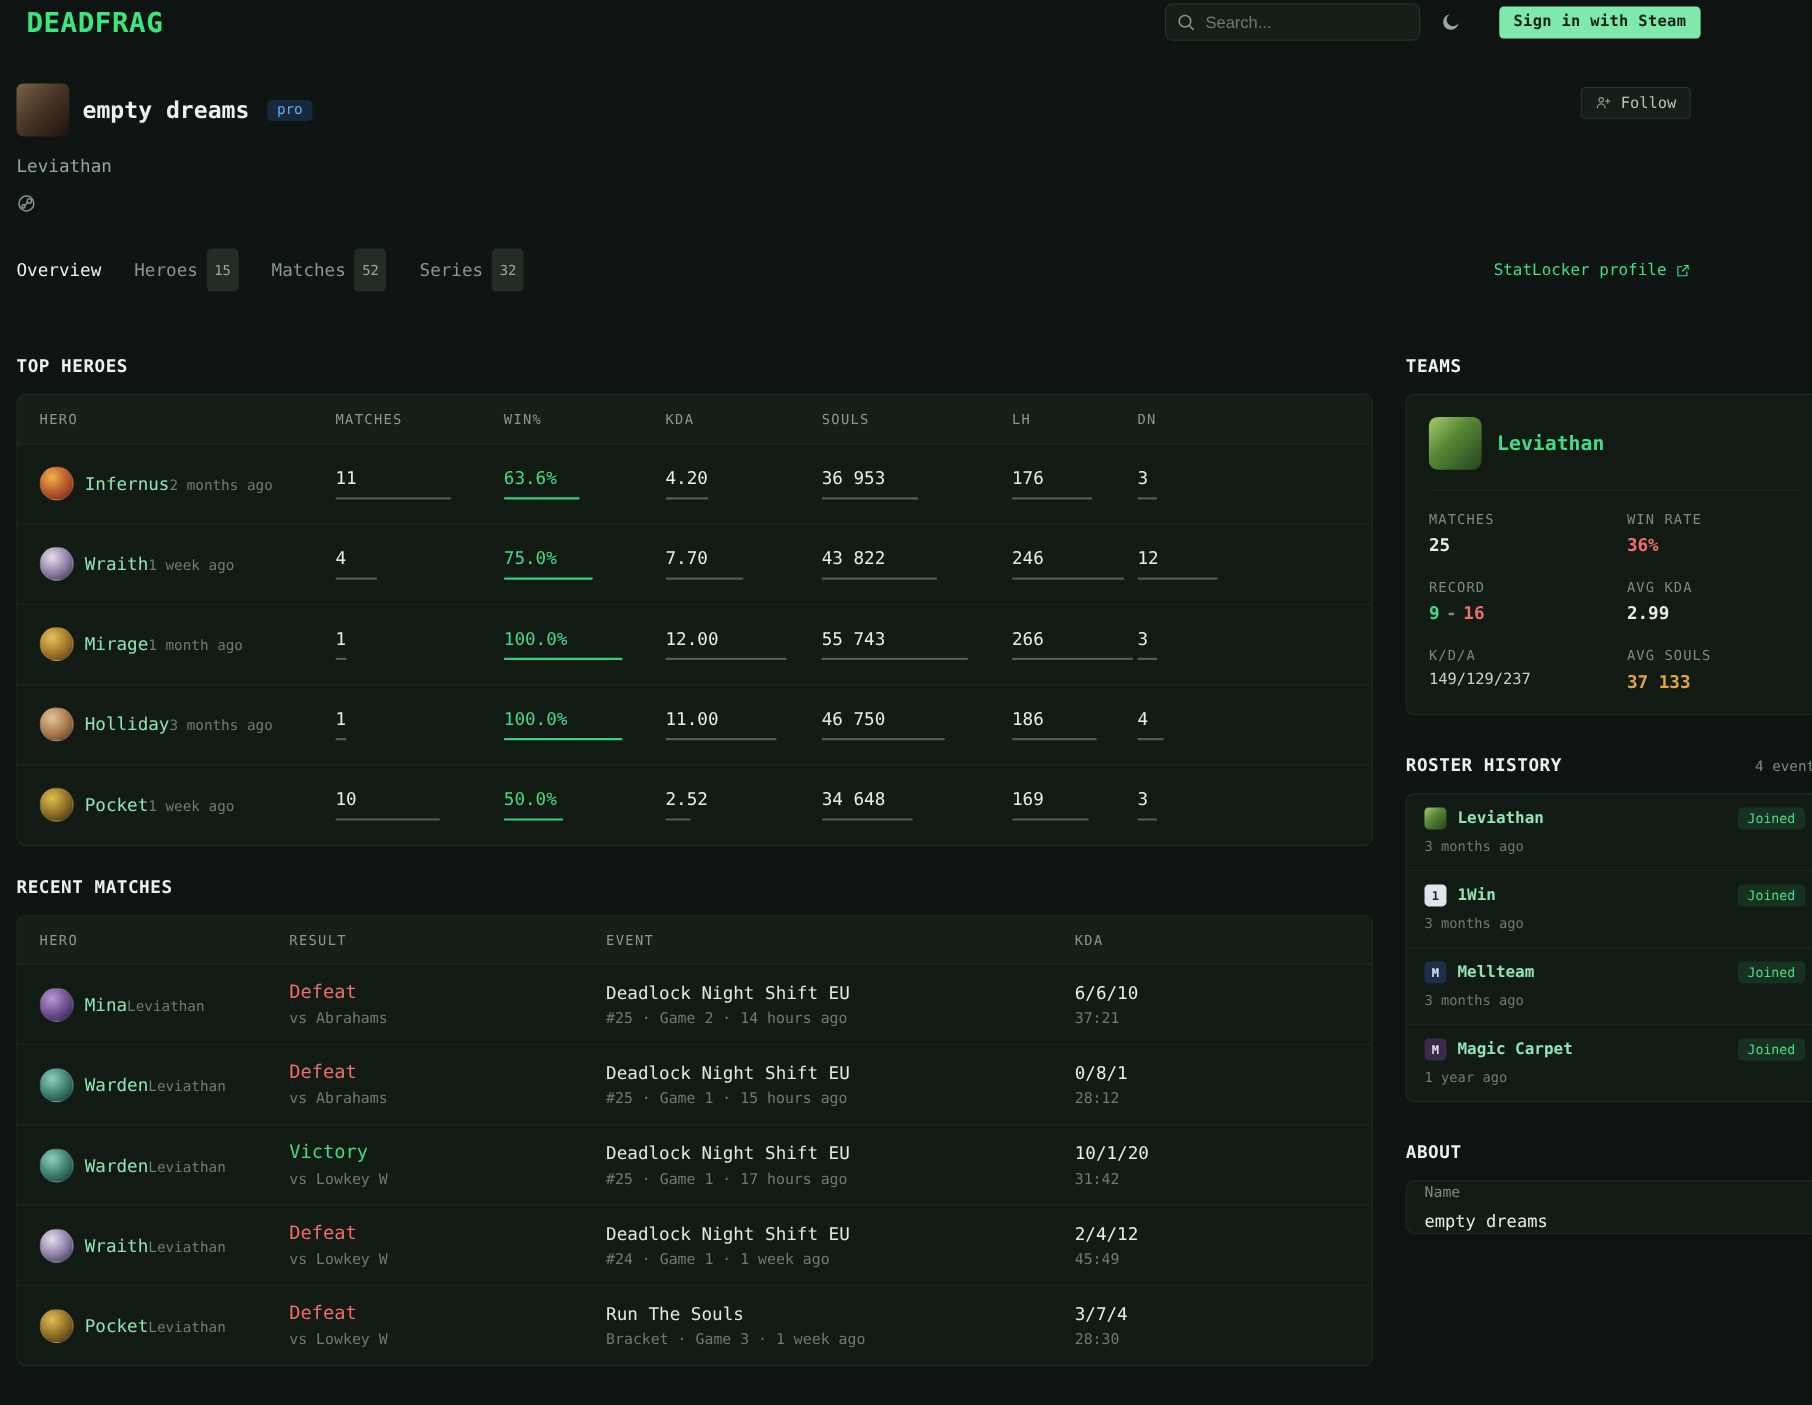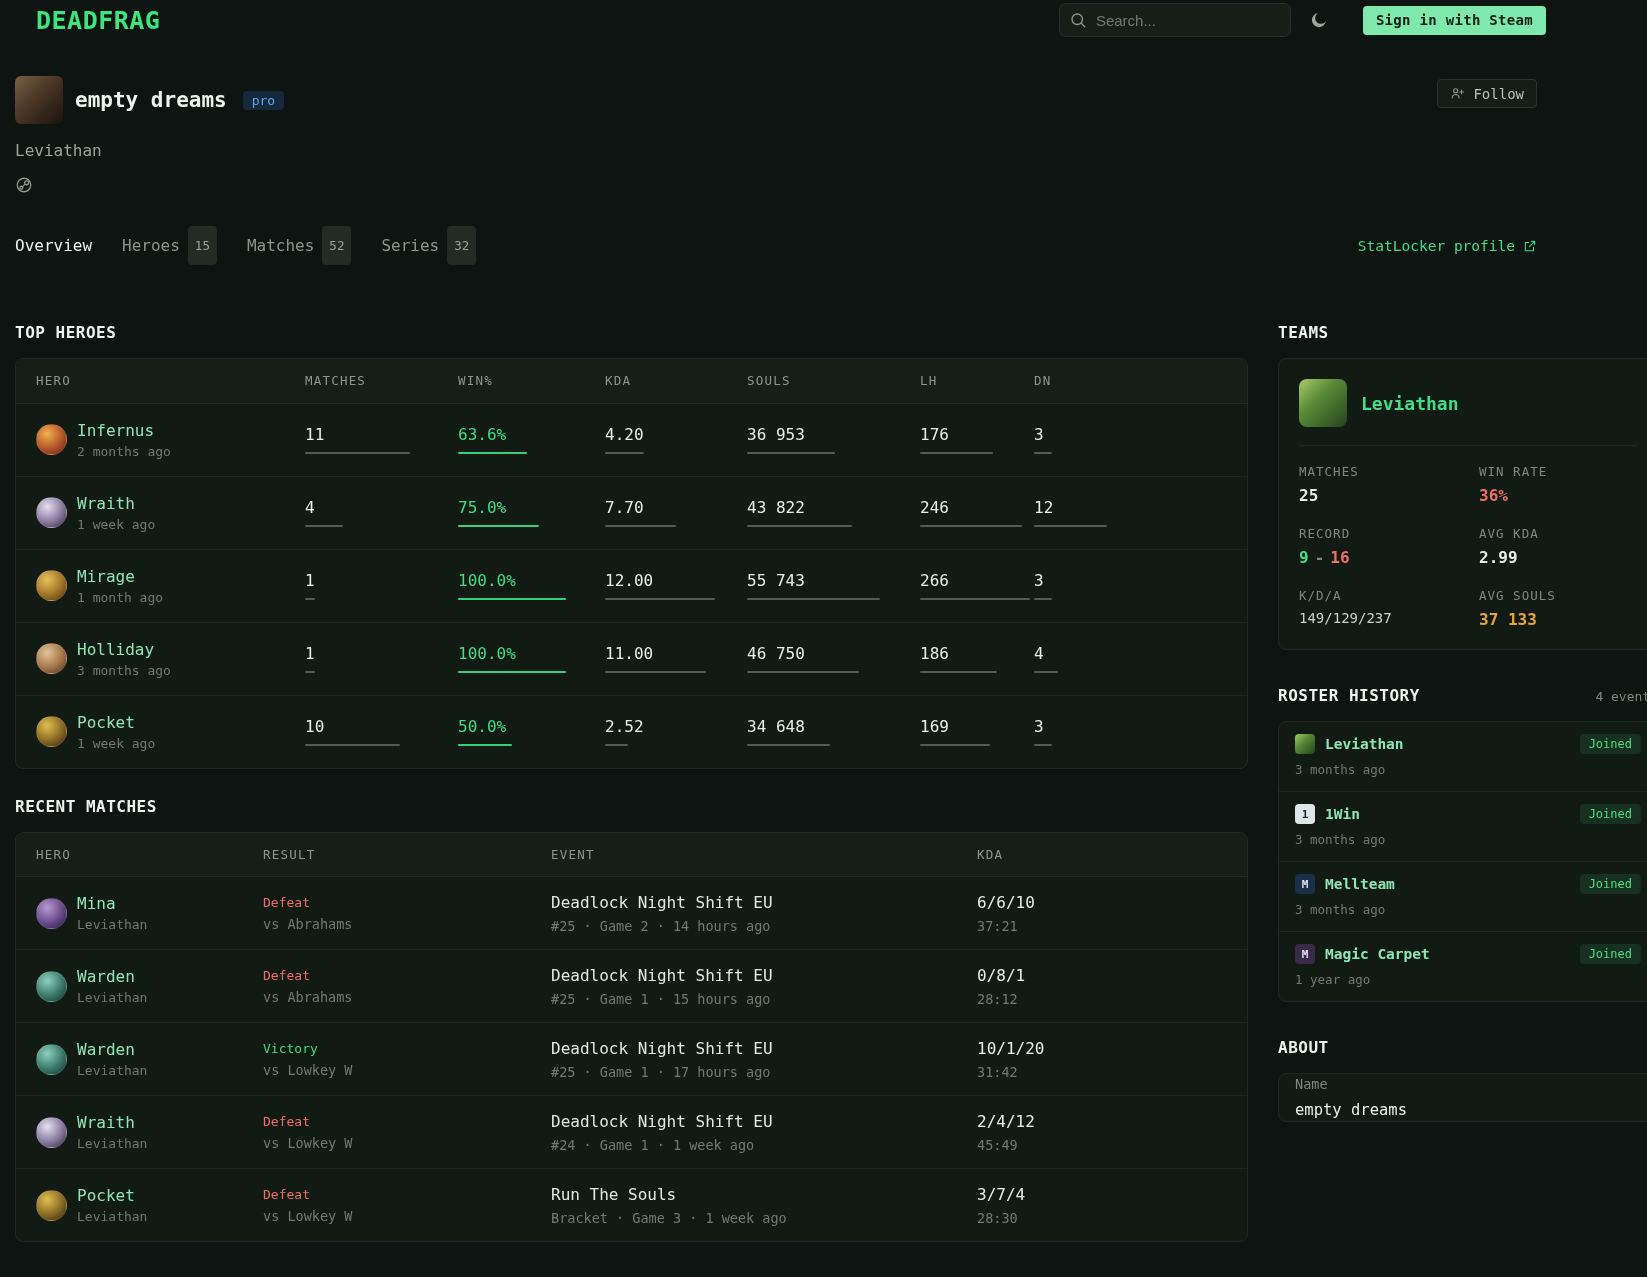--- a/index.html
+++ b/index.html
@@ -22,21 +22,21 @@
   body{
     background:var(--bg);
     color:var(--text);
     font-family:"DejaVu Sans Mono","Liberation Mono",monospace;
     font-size:15px;
   }
   svg{display:block;}
   .ic{stroke:#8b968d;stroke-width:1.8;fill:none;stroke-linecap:round;stroke-linejoin:round;}
 
   
-  .nav{display:flex;align-items:center;height:40px;padding:0 101px 0 36px;}
+  .nav{display:flex;align-items:center;height:40px;padding:0 101px 0 24px;}
   .logo{font-size:25px;font-weight:bold;color:#3ce57d;letter-spacing:.5px;margin-right:48px;cursor:pointer;}
   .nav-links{display:flex;align-items:center;gap:22px;}
   .nav-link{display:flex;align-items:center;gap:5px;color:#c3ccc4;font-size:16px;cursor:pointer;text-decoration:none;}
   .search{position:relative;margin-left:auto;}
   .search input{
     width:232px;height:34px;background:#161e18;border:1px solid #27322a;border-radius:7px;
     color:#aeb8b0;font-family:Liberation Sans, sans-serif;font-size:15px;padding:0 10px 0 36px;outline:none;
   }
   .search input::placeholder{color:#6f7a71;}
   .search .sic{position:absolute;left:10px;top:8px;}
@@ -87,29 +87,29 @@
   thead tr{height:44px;background:var(--card-head);}
   th{color:#8b968d;font-size:12.5px;font-weight:normal;letter-spacing:1.2px;text-align:left;border-bottom:1px solid var(--border);}
   th:first-child,td:first-child{padding-left:20px;}
   tbody tr{height:72px;border-bottom:1px solid var(--row-border);cursor:pointer;}
   tbody tr:last-child{border-bottom:none;}
   td{vertical-align:middle;}
   .hero-cell{display:flex;align-items:center;gap:10px;height:72px;}
   .hero-icon{width:31px;height:31px;border-radius:50%;flex:0 0 auto;border:1px solid rgba(255,255,255,.08);}
   .hero-name{color:var(--green-soft);font-size:16px;}
   .hero-sub{color:var(--muted2);font-size:13px;margin-top:4px;}
-  .stack{display:flex;flex-direction:column;justify-content:center;}
+  .stack{display:flex;flex-direction:row;justify-content:center;}
   .stat-val{font-size:16px;color:var(--text);}
   .stat-val.win{color:var(--green);}
   .bar-wrap{margin-top:8px;}
   .bar{height:2px;border-radius:1px;background:var(--bar);}
   .bar.green{background:#35cf7c;}
   .w-matches{width:105px}.w-win{width:108px}.w-kda{width:110px}.w-souls{width:133px}.w-lh{width:110px}.w-dn{width:73px}
 
-  .result-main{font-size:13px;}
+  .result-main{font-size:17px;}
   [data-result="defeat"]{color:var(--red);}
   [data-result="victory"]{color:#43db85;}
   .sub{color:var(--muted2);font-size:13.5px;margin-top:6px;}
   .event-main{font-size:16px;color:#e2e8e2;}
   .kda-main{font-size:16px;color:var(--text);}
 
   
   [data-hero="infernus"]{background:radial-gradient(circle at 35% 30%,#f2b24a,#b4542a 55%,#5a2312);}
   [data-hero="wraith"]{background:radial-gradient(circle at 35% 30%,#e6e0ee,#8a7aa0 55%,#2e2440);}
   [data-hero="mirage"]{background:radial-gradient(circle at 35% 30%,#e8c25a,#a07428 55%,#4a3010);}

